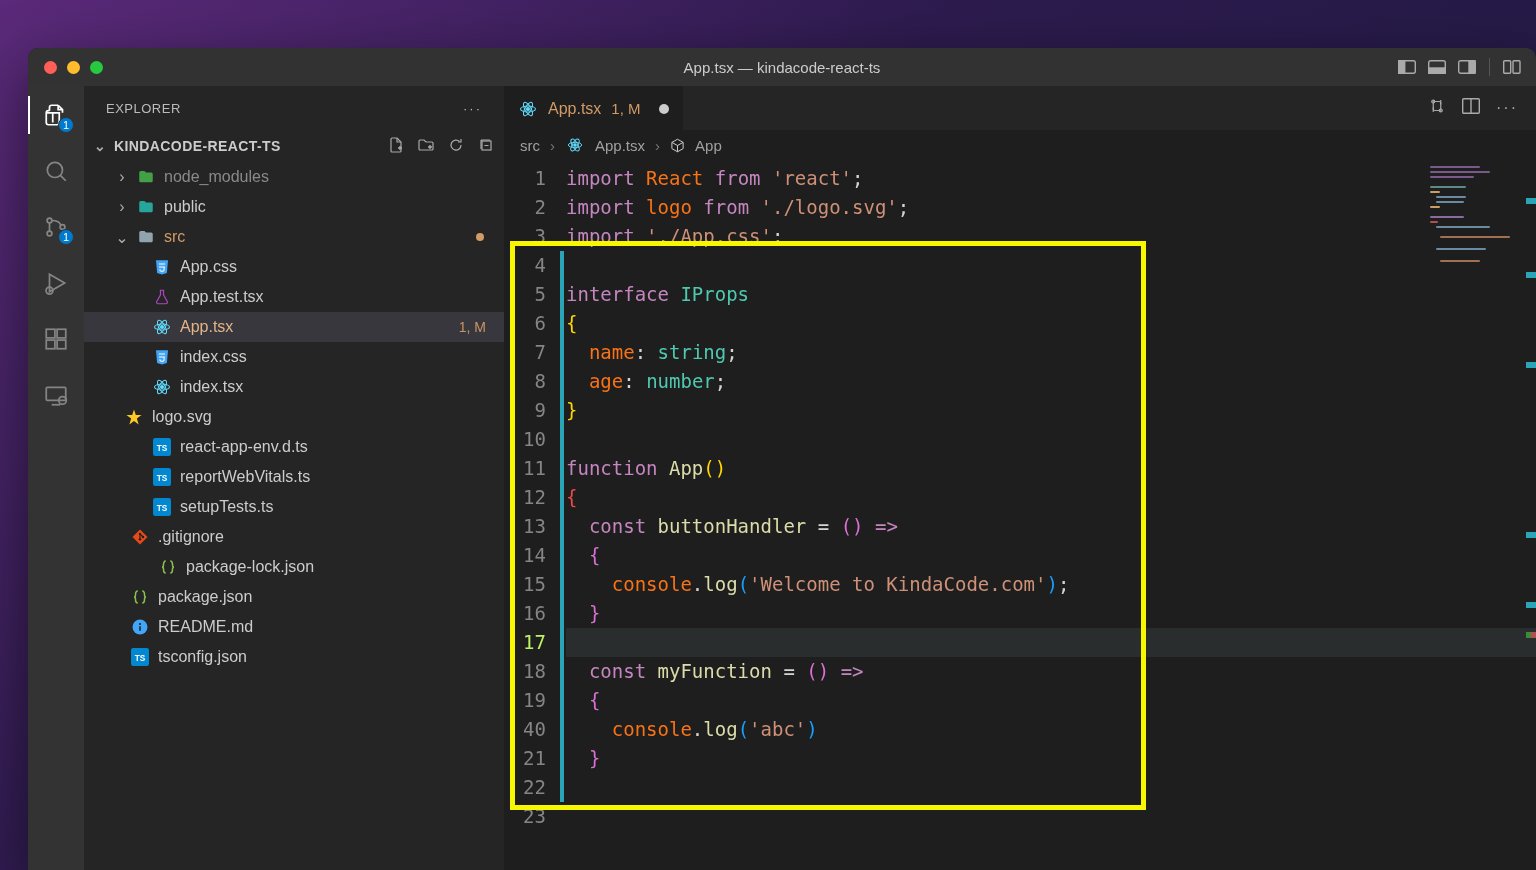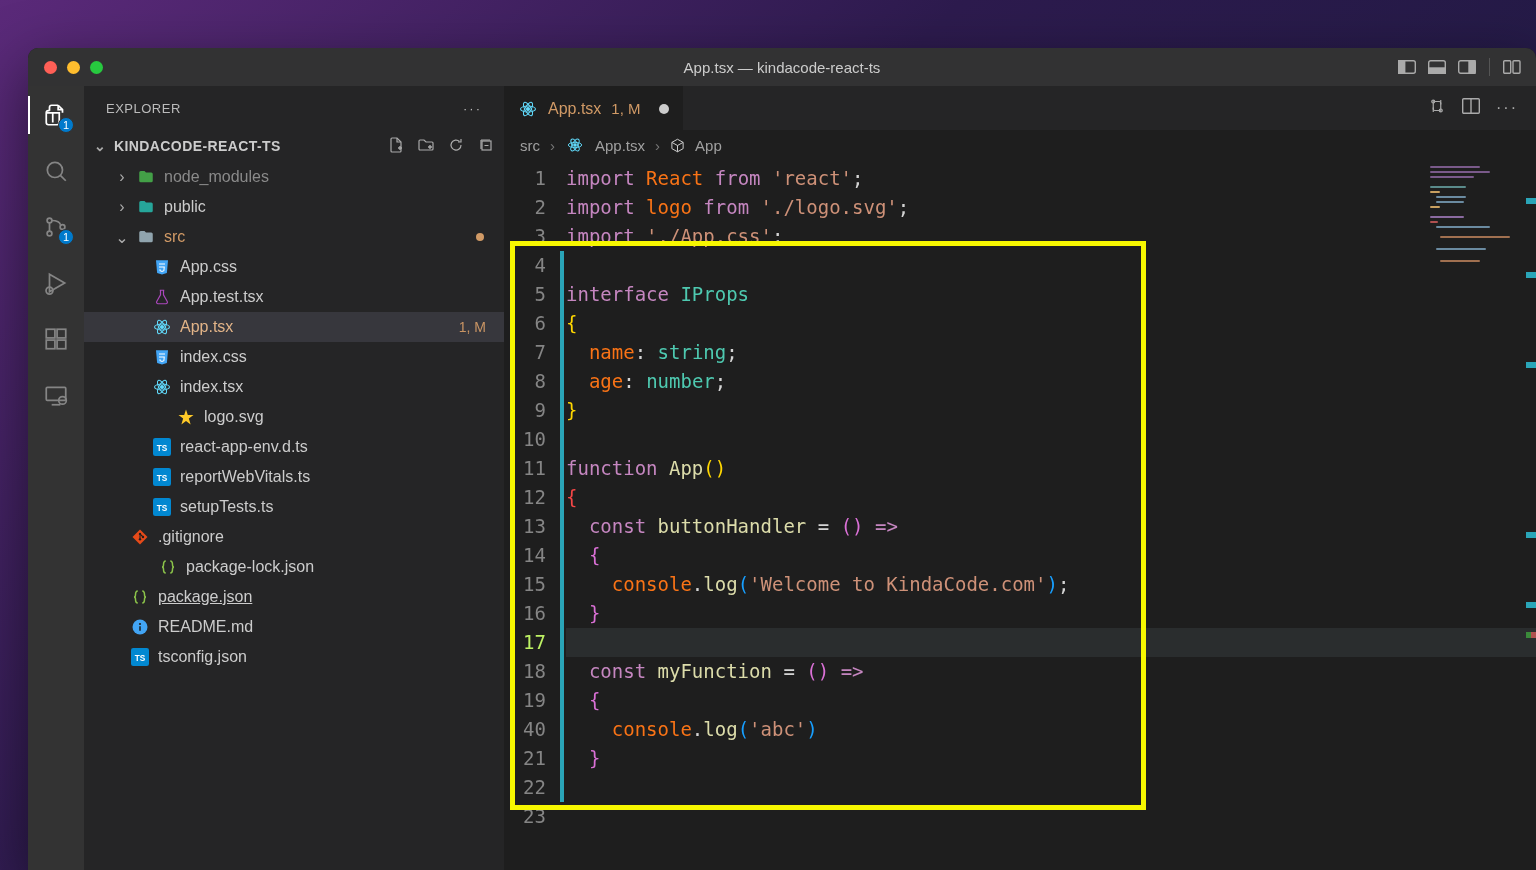--- a/index.html
+++ b/index.html
@@ -277,21 +277,21 @@
             <span class="ic react">
               <svg width="18" height="18" viewBox="0 0 24 24" fill="none" stroke="currentColor" stroke-width="1.4">
                 <circle cx="12" cy="12" r="2" fill="currentColor"></circle>
                 <ellipse cx="12" cy="12" rx="10" ry="4"></ellipse>
                 <ellipse cx="12" cy="12" rx="10" ry="4" transform="rotate(60 12 12)"></ellipse>
                 <ellipse cx="12" cy="12" rx="10" ry="4" transform="rotate(-60 12 12)"></ellipse>
               </svg>
             </span>
             <span class="lbl">index.tsx</span>
           </div>
-          <div class="trow" style="padding-left: 92px;">
+          <div class="trow" style="padding-left: 40px;">
             <span class="ic svg">
               <svg width="18" height="18" viewBox="0 0 24 24" fill="currentColor">
                 <path d="M12 2l2.4 7.4H22l-6.2 4.5L18.2 22 12 17.3 5.8 22l2.4-8.1L2 9.4h7.6z"></path>
               </svg>
             </span>
             <span class="lbl">logo.svg</span>
           </div>
           <div class="trow" style="padding-left: 68px;">
             <span class="ic ts">
               <svg width="18" height="18" viewBox="0 0 24 24">
@@ -333,21 +333,21 @@
           </div>
           <div class="trow" style="padding-left: 74px;">
             <span class="ic json">
               <svg width="18" height="18" viewBox="0 0 24 24" fill="none" stroke="currentColor" stroke-width="2">
                 <path d="M9 4C6 4 6 7 6 9s0 3-2 3c2 0 2 1 2 3s0 5 3 5"></path>
                 <path d="M15 4c3 0 3 3 3 5s0 3 2 3c-2 0-2 1-2 3s0 5-3 5"></path>
               </svg>
             </span>
             <span class="lbl">package-lock.json</span>
           </div>
-          <div class="trow" style="padding-left: 46px; text-decoration: underline;">
+          <div class="trow" style="padding-left: 46px;">
             <span class="ic json">
               <svg width="18" height="18" viewBox="0 0 24 24" fill="none" stroke="currentColor" stroke-width="2">
                 <path d="M9 4C6 4 6 7 6 9s0 3-2 3c2 0 2 1 2 3s0 5 3 5"></path>
                 <path d="M15 4c3 0 3 3 3 5s0 3 2 3c-2 0-2 1-2 3s0 5-3 5"></path>
               </svg>
             </span>
             <span class="lbl">package.json</span>
           </div>
           <div class="trow" style="padding-left: 46px;">
             <span class="ic info">

